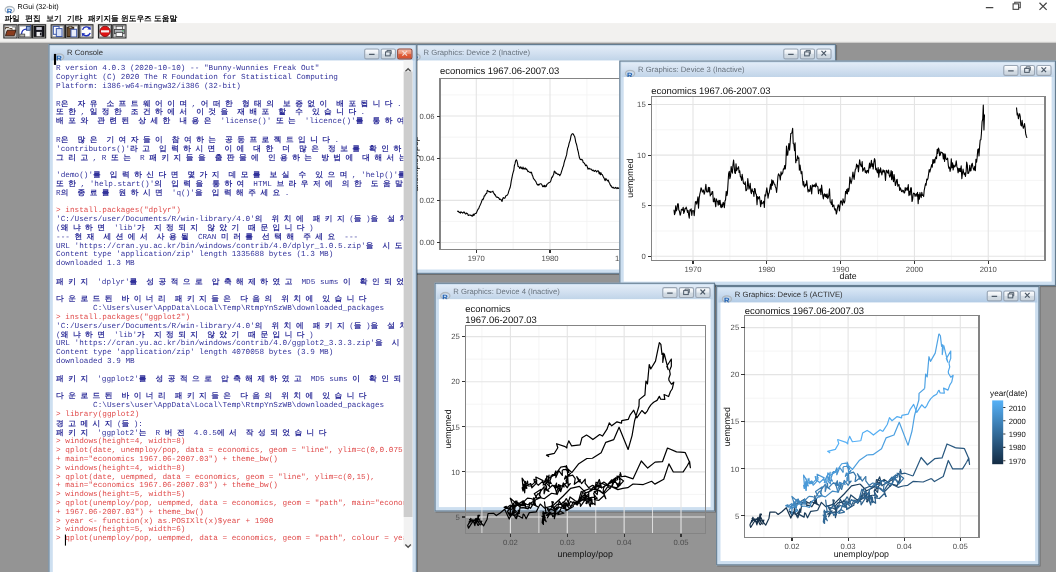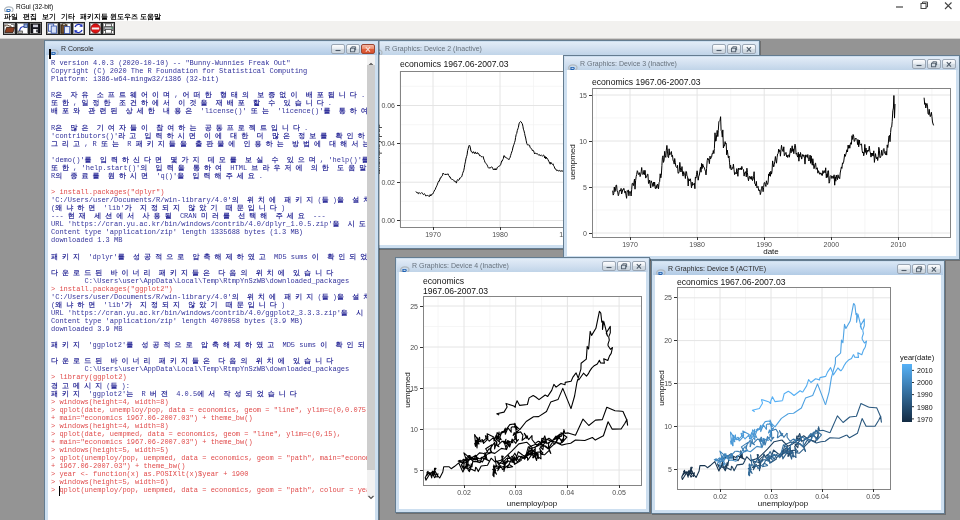--- a/index.html
+++ b/index.html
@@ -249,21 +249,21 @@
             </clipPath>
             <g clip-path="url(#c3)">
               <polyline points="45.7,120.7 46.2,125.1 46.8,123.5 47.3,117.0 47.9,121.7 48.5,120.2 49.0,115.2 49.6,115.2 50.1,120.9 50.7,122.1 51.3,125.7 51.8,124.3 52.4,120.5 52.9,120.2 53.5,121.1 54.1,118.4 54.6,124.0 55.2,122.4 55.7,119.6 56.3,119.8 56.8,118.3 57.4,120.4 58.0,123.1 58.5,121.3 59.1,125.6 59.6,128.3 60.2,120.7 60.8,121.5 61.3,119.9 61.9,125.8 62.4,121.7 63.0,121.4 63.6,121.8 64.1,126.0 64.7,119.3 65.2,113.4 65.8,113.3 66.4,115.6 66.9,112.9 67.5,109.0 68.0,119.2 68.6,110.7 69.2,106.4 69.7,104.4 70.3,100.7 70.8,101.8 71.4,104.4 71.9,104.5 72.5,102.7 73.1,106.6 73.6,105.2 74.2,101.6 74.7,97.5 75.3,103.9 75.9,104.6 76.4,104.0 77.0,100.3 77.5,104.6 78.1,100.4 78.7,108.1 79.2,106.7 79.8,106.7 80.3,104.4 80.9,104.1 81.5,113.4 82.0,113.4 82.6,110.1 83.1,113.8 83.7,118.0 84.2,110.8 84.8,112.6 85.4,113.3 85.9,116.6 86.5,112.1 87.0,115.9 87.6,112.0 88.2,118.2 88.7,118.8 89.3,115.5 89.8,118.2 90.4,114.0 91.0,114.9 91.5,118.8 92.1,112.6 92.6,111.7 93.2,103.8 93.8,107.9 94.3,105.5 94.9,95.6 95.4,87.7 96.0,85.8 96.5,92.4 97.1,90.0 97.7,81.3 98.2,85.4 98.8,87.4 99.3,80.2 99.9,75.4 100.5,81.9 101.0,87.2 101.6,87.6 102.1,78.8 102.7,85.1 103.3,83.7 103.8,82.7 104.4,81.5 104.9,86.7 105.5,85.3 106.1,90.8 106.6,90.8 107.2,94.1 107.7,88.5 108.3,92.7 108.9,96.7 109.4,97.0 110.0,97.7 110.5,95.3 111.1,103.3 111.6,103.1 112.2,101.6 112.8,92.4 113.3,97.2 113.9,102.0 114.4,100.5 115.0,96.6 115.6,104.3 116.1,106.1 116.7,101.6 117.2,103.9 117.8,104.1 118.4,108.5 118.9,101.4 119.5,101.8 120.0,106.1 120.6,106.6 121.2,116.0 121.7,108.7 122.3,110.9 122.8,109.5 123.4,108.8 123.9,112.5 124.5,117.8 125.1,112.0 125.6,115.4 126.2,114.5 126.7,114.6 127.3,113.0 127.9,118.7 128.4,107.0 129.0,108.1 129.5,104.7 130.1,100.8 130.7,105.1 131.2,110.2 131.8,106.2 132.3,105.2 132.9,101.2 133.5,97.3 134.0,102.2 134.6,93.4 135.1,98.6 135.7,94.1 136.3,95.7 136.8,97.4 137.4,97.6 137.9,99.9 138.5,101.2 139.0,104.9 139.6,98.6 140.2,90.6 140.7,88.1 141.3,89.0 141.8,90.0 142.4,93.7 143.0,86.1 143.5,89.0 144.1,87.8 144.6,87.1 145.2,83.4 145.8,83.9 146.3,80.5 146.9,83.5 147.4,78.5 148.0,62.8 148.6,71.2 149.1,71.0 149.7,64.5 150.2,60.4 150.8,66.6 151.3,60.3 151.9,51.4 152.5,51.1 153.0,50.6 153.6,46.7 154.1,60.4 154.7,61.1 155.3,67.1 155.8,59.9 156.4,78.0 156.9,75.3 157.5,75.9 158.1,71.6 158.6,74.1 159.2,73.4 159.7,84.8 160.3,80.1 160.9,84.6 161.4,88.0 162.0,86.0 162.5,92.2 163.1,98.4 163.6,95.1 164.2,100.0 164.8,99.4 165.3,97.5 165.9,98.4 166.4,94.1 167.0,99.5 167.6,104.6 168.1,102.6 168.7,102.9 169.2,104.0 169.8,98.6 170.4,101.5 170.9,106.3 171.5,98.0 172.0,99.7 172.6,98.5 173.2,99.4 173.7,97.9 174.3,99.9 174.8,96.4 175.4,98.9 176.0,99.5 176.5,99.7 177.1,106.1 177.6,102.8 178.2,102.9 178.7,101.6 179.3,106.9 179.9,98.2 180.4,102.6 181.0,108.0 181.5,110.8 182.1,106.8 182.7,106.2 183.2,108.7 183.8,106.8 184.3,109.4 184.9,106.3 185.5,110.6 186.0,109.4 186.6,106.6 187.1,101.7 187.7,113.6 188.3,113.9 188.8,115.9 189.4,111.4 189.9,117.9 190.5,117.2 191.0,116.3 191.6,120.0 192.2,121.0 192.7,119.8 193.3,124.6 193.8,122.8 194.4,118.8 195.0,116.2 195.5,116.7 196.1,121.7 196.6,117.6 197.2,112.7 197.8,112.6 198.3,114.4 198.9,116.5 199.4,110.8 200.0,113.2 200.6,114.5 201.1,112.5 201.7,103.9 202.2,106.0 202.8,102.2 203.4,106.3 203.9,101.1 204.5,104.1 205.0,101.5 205.6,90.9 206.1,93.9 206.7,96.9 207.3,94.4 207.8,91.3 208.4,86.5 208.9,90.1 209.5,93.2 210.1,87.2 210.6,84.0 211.2,83.3 211.7,79.1 212.3,81.7 212.9,80.2 213.4,86.2 214.0,80.3 214.5,75.3 215.1,78.9 215.7,80.9 216.2,81.6 216.8,76.8 217.3,85.7 217.9,84.6 218.4,83.0 219.0,82.4 219.6,86.7 220.1,85.2 220.7,87.5 221.2,85.2 221.8,84.9 222.4,87.2 222.9,82.8 223.5,78.3 224.0,82.9 224.6,80.1 225.2,75.8 225.7,81.4 226.3,78.9 226.8,83.7 227.4,77.9 228.0,74.2 228.5,75.7 229.1,84.2 229.6,83.0 230.2,85.8 230.7,87.1 231.3,82.3 231.9,91.2 232.4,84.3 233.0,87.1 233.5,82.5 234.1,85.9 234.7,89.1 235.2,86.3 235.8,84.4 236.3,86.4 236.9,85.0 237.5,88.2 238.0,94.1 238.6,85.0 239.1,84.8 239.7,86.8 240.3,87.5 240.8,84.5 241.4,89.3 241.9,91.0 242.5,89.6 243.1,85.1 243.6,93.3 244.2,85.9 244.7,92.1 245.3,95.2 245.8,88.7 246.4,93.3 247.0,98.7 247.5,97.1 248.1,93.5 248.6,93.1 249.2,99.3 249.8,98.1 250.3,97.8 250.9,103.2 251.4,100.7 252.0,102.0 252.6,104.1 253.1,104.4 253.7,102.9 254.2,103.1 254.8,105.4 255.4,105.4 255.9,100.6 256.5,103.3 257.0,101.7 257.6,100.7 258.1,102.9 258.7,97.8 259.3,107.8 259.8,103.8 260.4,107.3 260.9,100.8 261.5,100.8 262.1,113.2 262.6,111.7 263.2,106.4 263.7,105.6 264.3,105.9 264.9,108.5 265.4,107.0 266.0,106.1 266.5,108.3 267.1,104.8 267.7,115.2 268.2,106.8 268.8,111.2 269.3,105.1 269.9,107.9 270.5,109.6 271.0,104.8 271.6,107.7 272.1,107.3 272.7,108.7 273.2,103.0 273.8,99.8 274.4,96.9 274.9,98.4 275.5,92.8 276.0,93.6 276.6,92.3 277.2,88.0 277.7,84.1 278.3,86.4 278.8,84.5 279.4,82.1 280.0,79.7 280.5,82.0 281.1,75.1 281.6,78.3 282.2,75.1 282.8,78.2 283.3,73.9 283.9,72.6 284.4,74.3 285.0,65.7 285.5,69.4 286.1,64.5 286.7,66.1 287.2,71.5 287.8,71.0 288.3,68.1 288.9,68.8 289.5,68.7 290.0,69.6 290.6,74.6 291.1,69.7 291.7,76.8 292.3,70.0 292.8,73.8 293.4,75.1 293.9,74.6 294.5,73.8 295.1,80.3 295.6,83.0 296.2,82.0 296.7,85.8 297.3,82.9 297.8,74.4 298.4,82.4 299.0,78.0 299.5,84.5 300.1,80.0 300.6,81.8 301.2,81.4 301.8,79.8 302.3,76.2 302.9,81.5 303.4,82.8 304.0,87.1 304.6,83.0 305.1,85.8 305.7,83.0 306.2,86.1 306.8,80.8 307.4,92.4 307.9,88.1 308.5,83.6 309.0,87.0 309.6,88.8 310.2,87.1 310.7,90.5 311.3,85.9 311.8,77.3 312.4,80.2 312.9,87.7 313.5,87.5 314.1,85.5 314.6,80.3 315.2,85.4 315.7,85.2 316.3,79.6 316.9,78.5 317.4,81.7 318.0,83.7 318.5,84.7 319.1,81.2 319.7,85.1 320.2,74.9 320.8,77.5 321.3,73.3 321.9,66.0 322.5,65.4 323.0,71.7 323.6,62.6 324.1,57.3 324.7,57.1 325.2,51.4 325.8,40.8 326.4,38.0 326.9,25.5 327.5,48.1 328.0,34.0" fill="none" stroke="#000000" stroke-width="1.0" stroke-linejoin="round"></polyline>
               <polyline points="357.1,27.7 357.7,34.4 358.2,32.9 358.8,38.0 359.4,35.1 359.9,33.4 360.5,36.1 361.0,43.5 361.6,44.5 362.2,39.3 362.7,44.0 363.3,46.6 363.8,45.1 364.4,42.3 364.9,46.3 365.5,52.0 366.1,54.0 366.6,55.4" fill="none" stroke="#000000" stroke-width="1.0" stroke-linejoin="round"></polyline>
             </g>
             <text x="8" y="92" font-size="8" fill="#111" text-anchor="middle" transform="rotate(-90 8 92)">uempmed</text>
             <text x="204" y="184" font-size="8" fill="#111" text-anchor="middle">date</text>
           </svg></div>
       </div>
     </div>
-<div class="win" style="left:395px;top:257px;width:255px;height:256px">
+<div class="win" style="left:395px;top:257px;width:255px;height:208px">
       <div class="tb" style="background:linear-gradient(#e2ecf7,#d2e0f0 50%,#c0d4e8)">
         <span class="ti"><svg width="10" height="9">
             <ellipse cx="4.8" cy="3.8" rx="4.2" ry="2.9" fill="none" stroke="#b0b8bf" stroke-width="1.2"></ellipse>
             <text x="2.1" y="7.6" font-size="7" font-weight="bold" fill="#2061b2" font-family="Liberation Sans">R</text>
           </svg></span>
         <span class="tt" style="color:#68737e">R Graphics: Device 4 (Inactive)</span>
         <div class="cbs"><span class="cb "><svg width="8" height="7">
               <line x1="1.5" y1="4.5" x2="6.5" y2="4.5" stroke="#4d5a68" stroke-width="1.1"></line>
             </svg></span><span class="cb "><svg width="8" height="7">
               <rect x="1.5" y="2.2" width="4.2" height="3.6" fill="none" stroke="#4d5a68" stroke-width="0.9"></rect>

